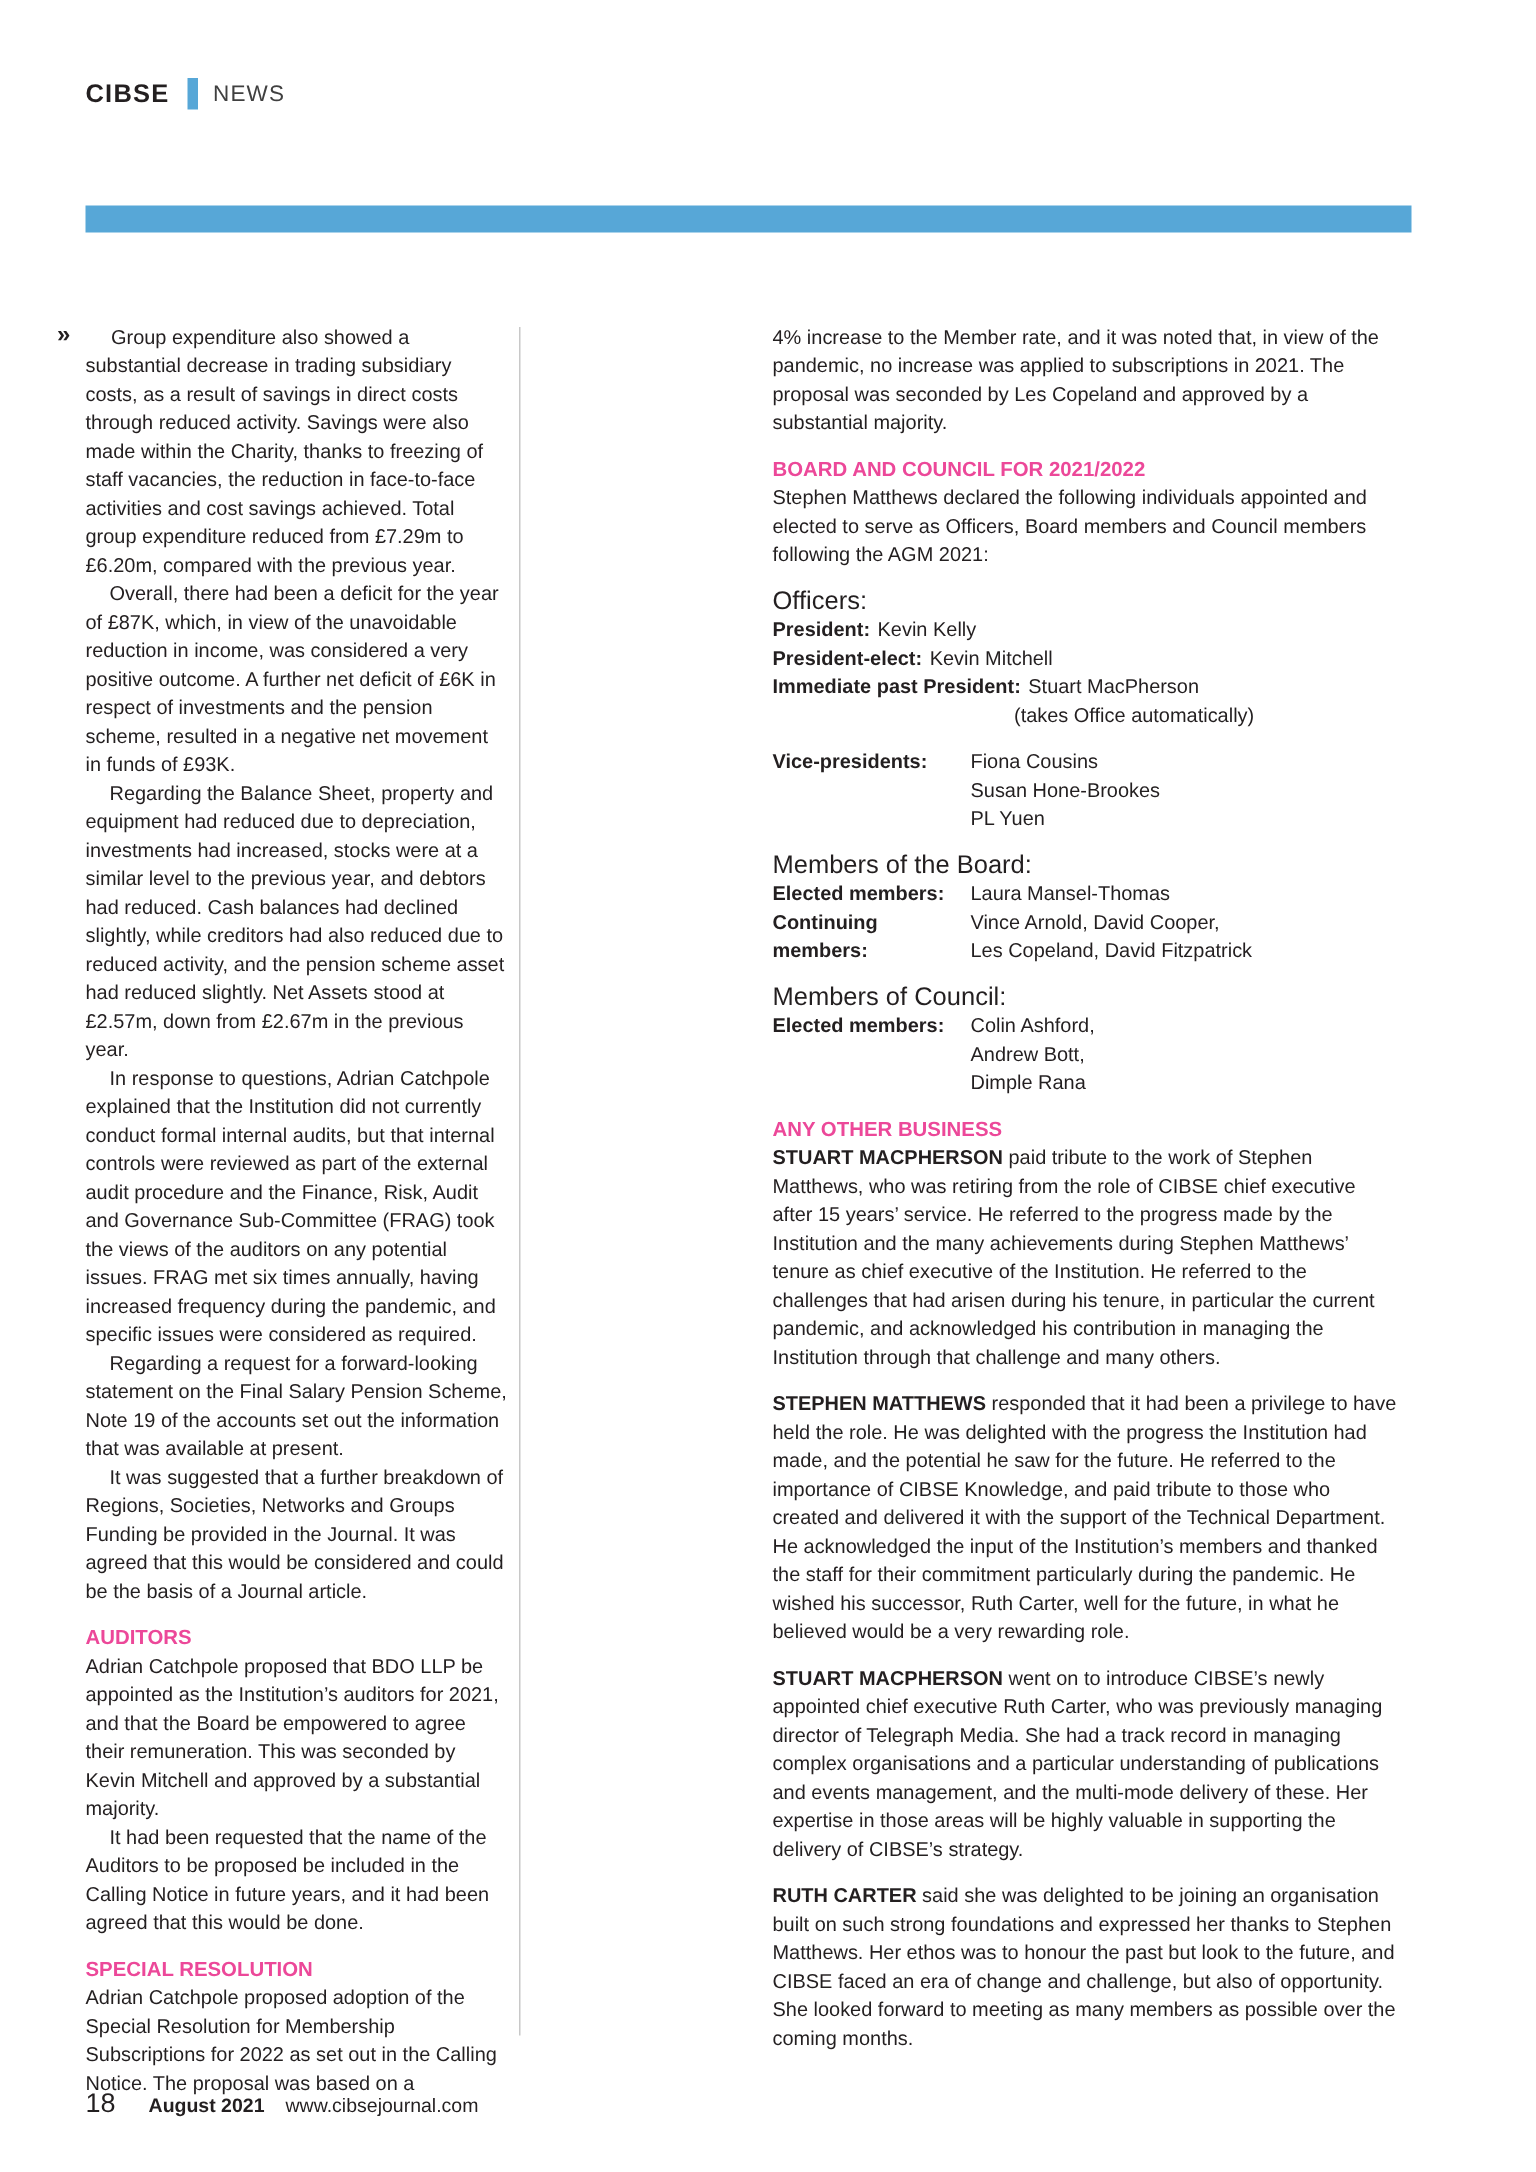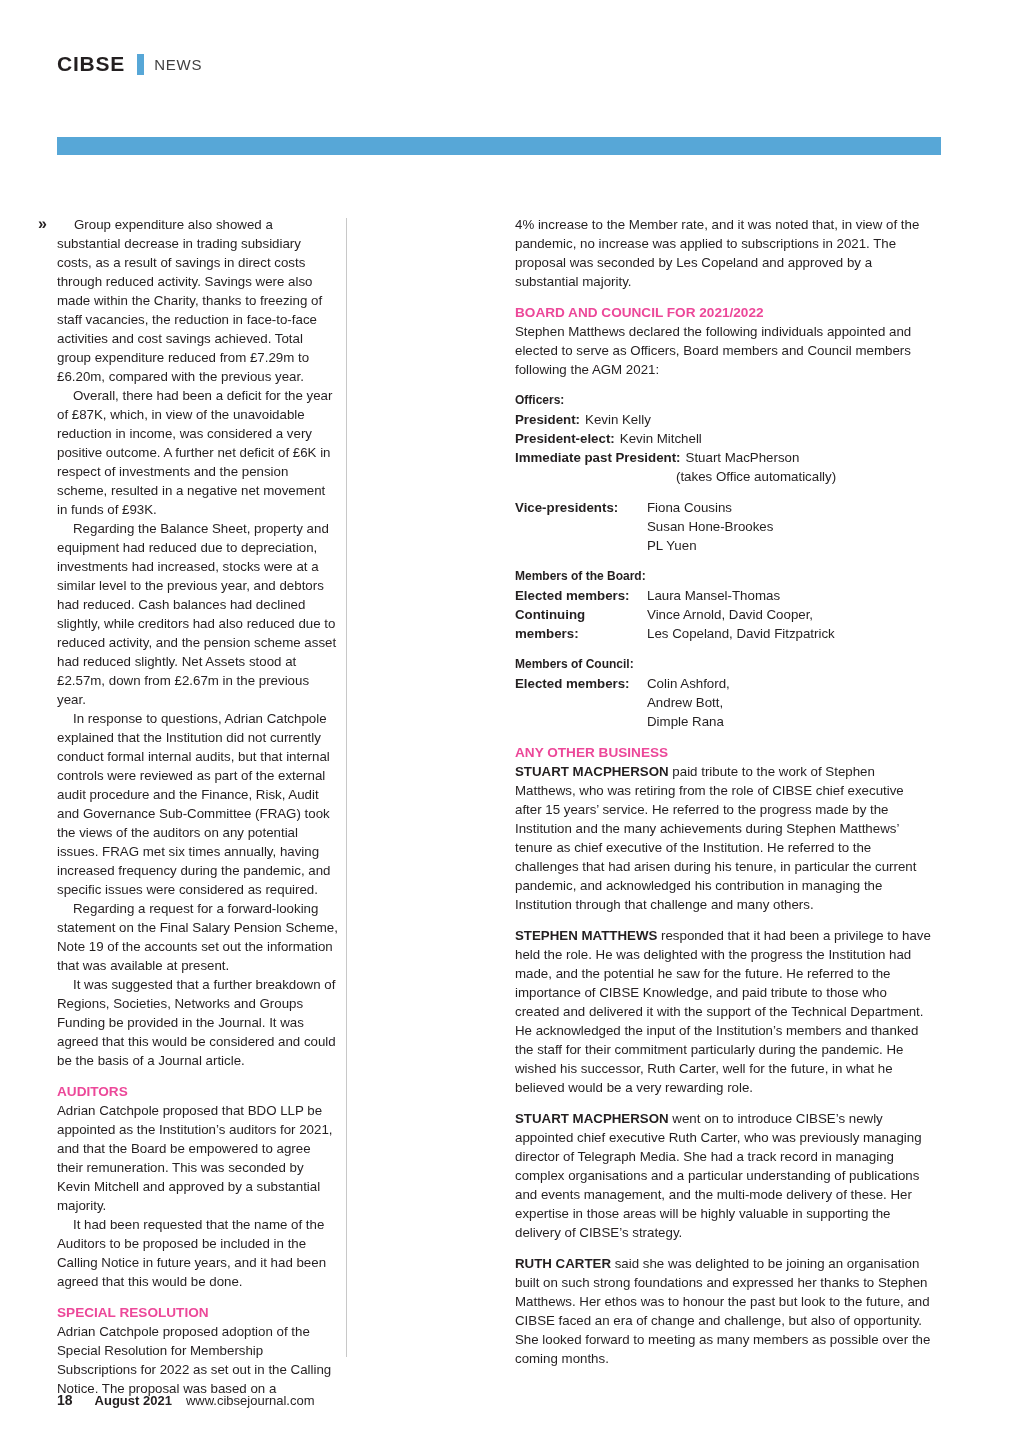--- a/index.html
+++ b/index.html
@@ -6,52 +6,52 @@
   html, body { margin: 0; padding: 0; }
   body {
     width: 1024px; height: 1448px; position: relative;
     background: #ffffff; color: #231f20;
     font-family: "Liberation Sans", sans-serif;
   }
   .page { position: absolute; inset: 0; overflow: hidden; }
 
   
   .header { position: absolute; left: 57px; top: 52px; display: flex; align-items: center; }
-  .brand { font-size: 21px; font-weight: 700; letter-spacing: 0.8px; color: #231f20; }
+  .brand { font-size: 17px; font-weight: 700; letter-spacing: 0.8px; color: #231f20; }
   .brand-bar { width: 7px; height: 21px; margin: 0 10px 0 12px; }
   .section-label { font-size: 15px; letter-spacing: 0.8px; color: #404040; }
 
   
   .band { position: absolute; left: 57px; top: 137px; width: 884px; height: 18px; }
 
   
   .col-left  { position: absolute; left: 57px;  top: 215px; width: 281px; }
   .col-right { position: absolute; left: 515px; top: 215px; width: 418px; }
   .v-rule { position: absolute; left: 346px; top: 218px; width: 1px; height: 1139px; background: #c8c8c8; }
 
   
   .para { margin: 0; font-size: 13.3px; line-height: 19px; }
   .para.indent { text-indent: 16px; }
   .gap { margin-top: 12px; }
   .lead { font-weight: 700; }
   .heading { font-size: 13.6px; font-weight: 700; line-height: 19px; color: #ec4899; }
-  .subheading { font-size: 12px; font-weight: 700; line-height: 19px; }
+  .subheading { font-size: 17px; font-weight: 400; line-height: 19px; }
   .kv-inline, .note, .kv-cols { font-size: 13.3px; line-height: 19px; }
   .kv-inline .label { font-weight: 700; margin-right: 5px; }
   .note { padding-left: 161px; }
   .kv-cols { display: flex; }
   .kv-cols .label { font-weight: 700; flex: 0 0 132px; }
   .kv-cols .values { flex: 1; }
 
   p.has-chevron { position: relative; text-indent: 17px; }
   .chevron { position: absolute; left: -19px; top: -1px; font-weight: 700; font-size: 16px; color: #231f20; text-indent: 0; }
 
   
   .footer { position: absolute; left: 57px; top: 1392px; display: flex; align-items: baseline; font-size: 13px; }
-  .footer .page-num { font-weight: 700; font-size: 14px; }
+  .footer .page-num { font-weight: 400; font-size: 18px; }
   .footer .issue { font-weight: 700; margin-left: 22px; }
   .footer .site { margin-left: 14px; font-weight: 400; }
 </style>
 </head>
 <body>
 
 <div class="page">
 
   <div class="header">
     <span class="brand">CIBSE</span>

